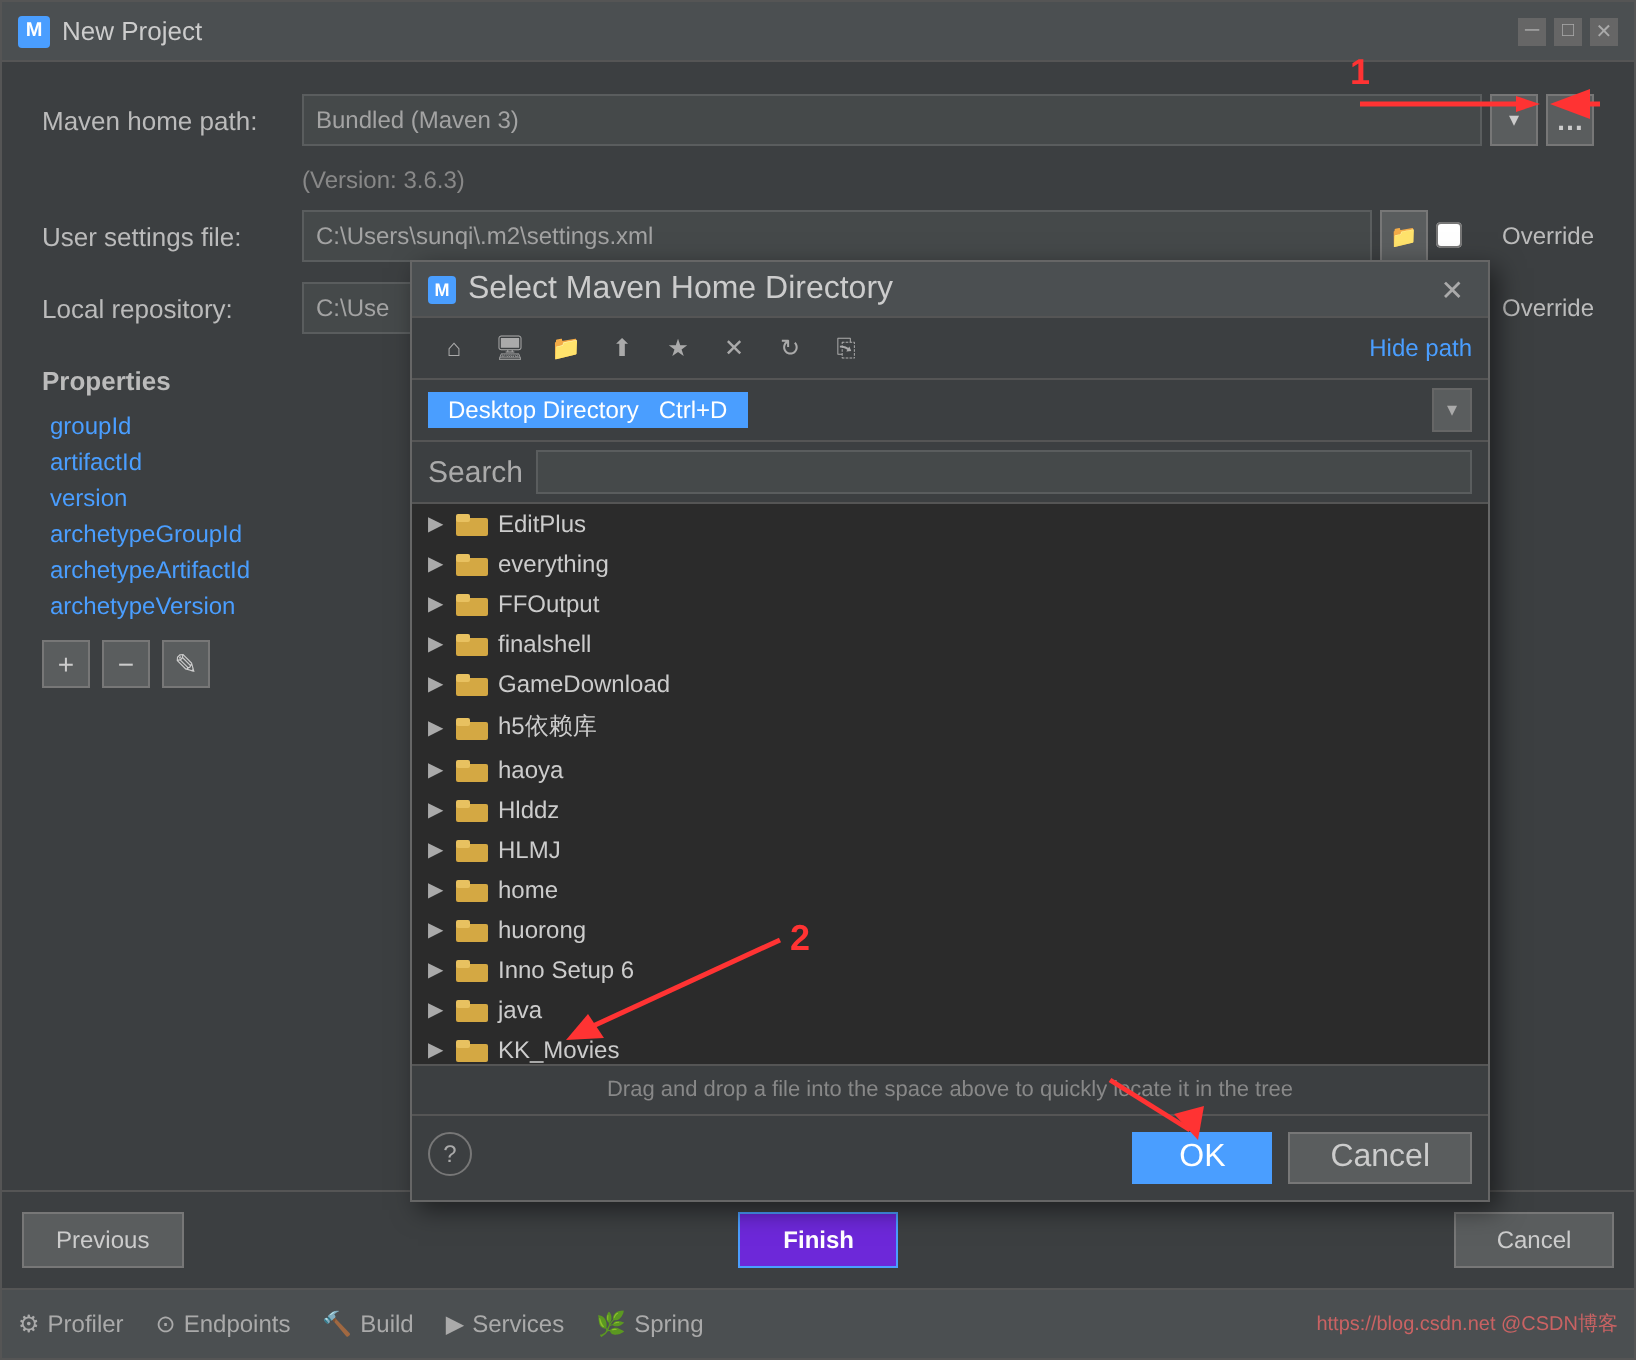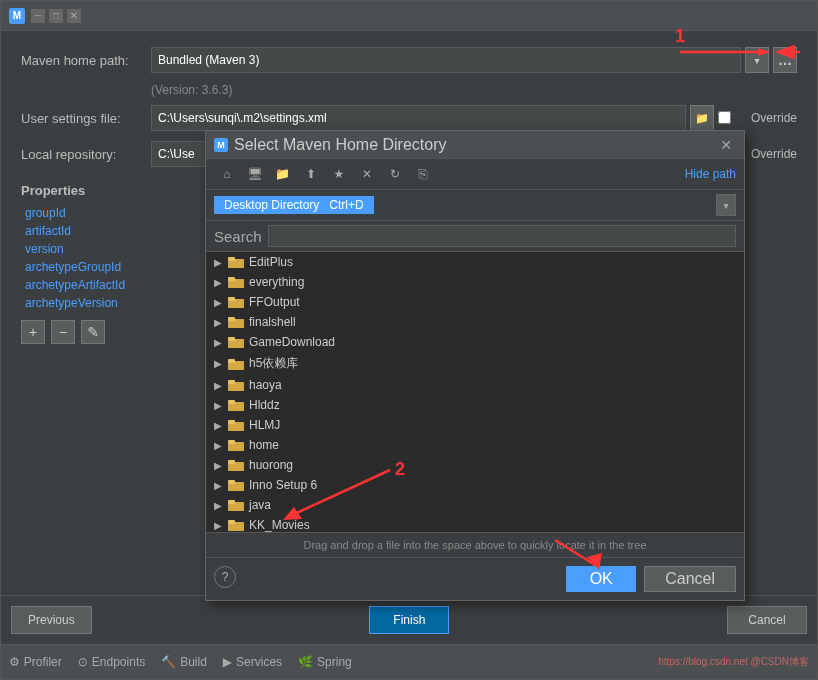--- a/index.html
+++ b/index.html
@@ -78,21 +78,21 @@
       flex: 1;
       display: flex;
       align-items: center;
       gap: 4px;
     }
     .text-input {
       flex: 1;
       height: 26px;
       background: #45494a;
       border: 1px solid #5a5d5e;
-      color: #ffffff;
+      color: #a3a3a3;
       padding: 0 6px;
       font-size: 12px;
     }
     .dropdown-btn {
       width: 24px; height: 26px;
       background: #5a5d5e;
       border: 1px solid #777;
       color: #ccc;
       cursor: pointer;
       display: flex; align-items: center; justify-content: center;
@@ -165,23 +165,24 @@
       height: 28px;
       padding: 0 16px;
       border: 1px solid #777;
       cursor: pointer;
       font-size: 12px;
       background: #5a5d5e;
       color: #ccc;
       min-width: 80px;
     }
     .bottom-btn.primary {
-      background: #0369a1;
+      background: #6d28d9;
       color: white;
       border-color: #4a9eff;
+      font-weight: bold;
     }
     .bottom-btn:disabled {
       opacity: 0.5;
     }
 
     
     .status-bar {
       position: absolute;
       bottom: 0; left: 0; right: 0;
       height: 35px;
@@ -421,20 +422,21 @@
   </style>
 </head>
 <body>
 
 <div class="main-window">
 
   <div class="title-bar">
     <div class="title-bar-icon">
       <span>M</span>
     </div>
+    <span class="title-bar-text">New Project</span>
     <div class="title-bar-controls">
       <button class="title-btn">─</button>
       <button class="title-btn">□</button>
       <button class="title-btn close">✕</button>
     </div>
   </div>
 
   <div class="main-content">
 
     <div class="form-row">

